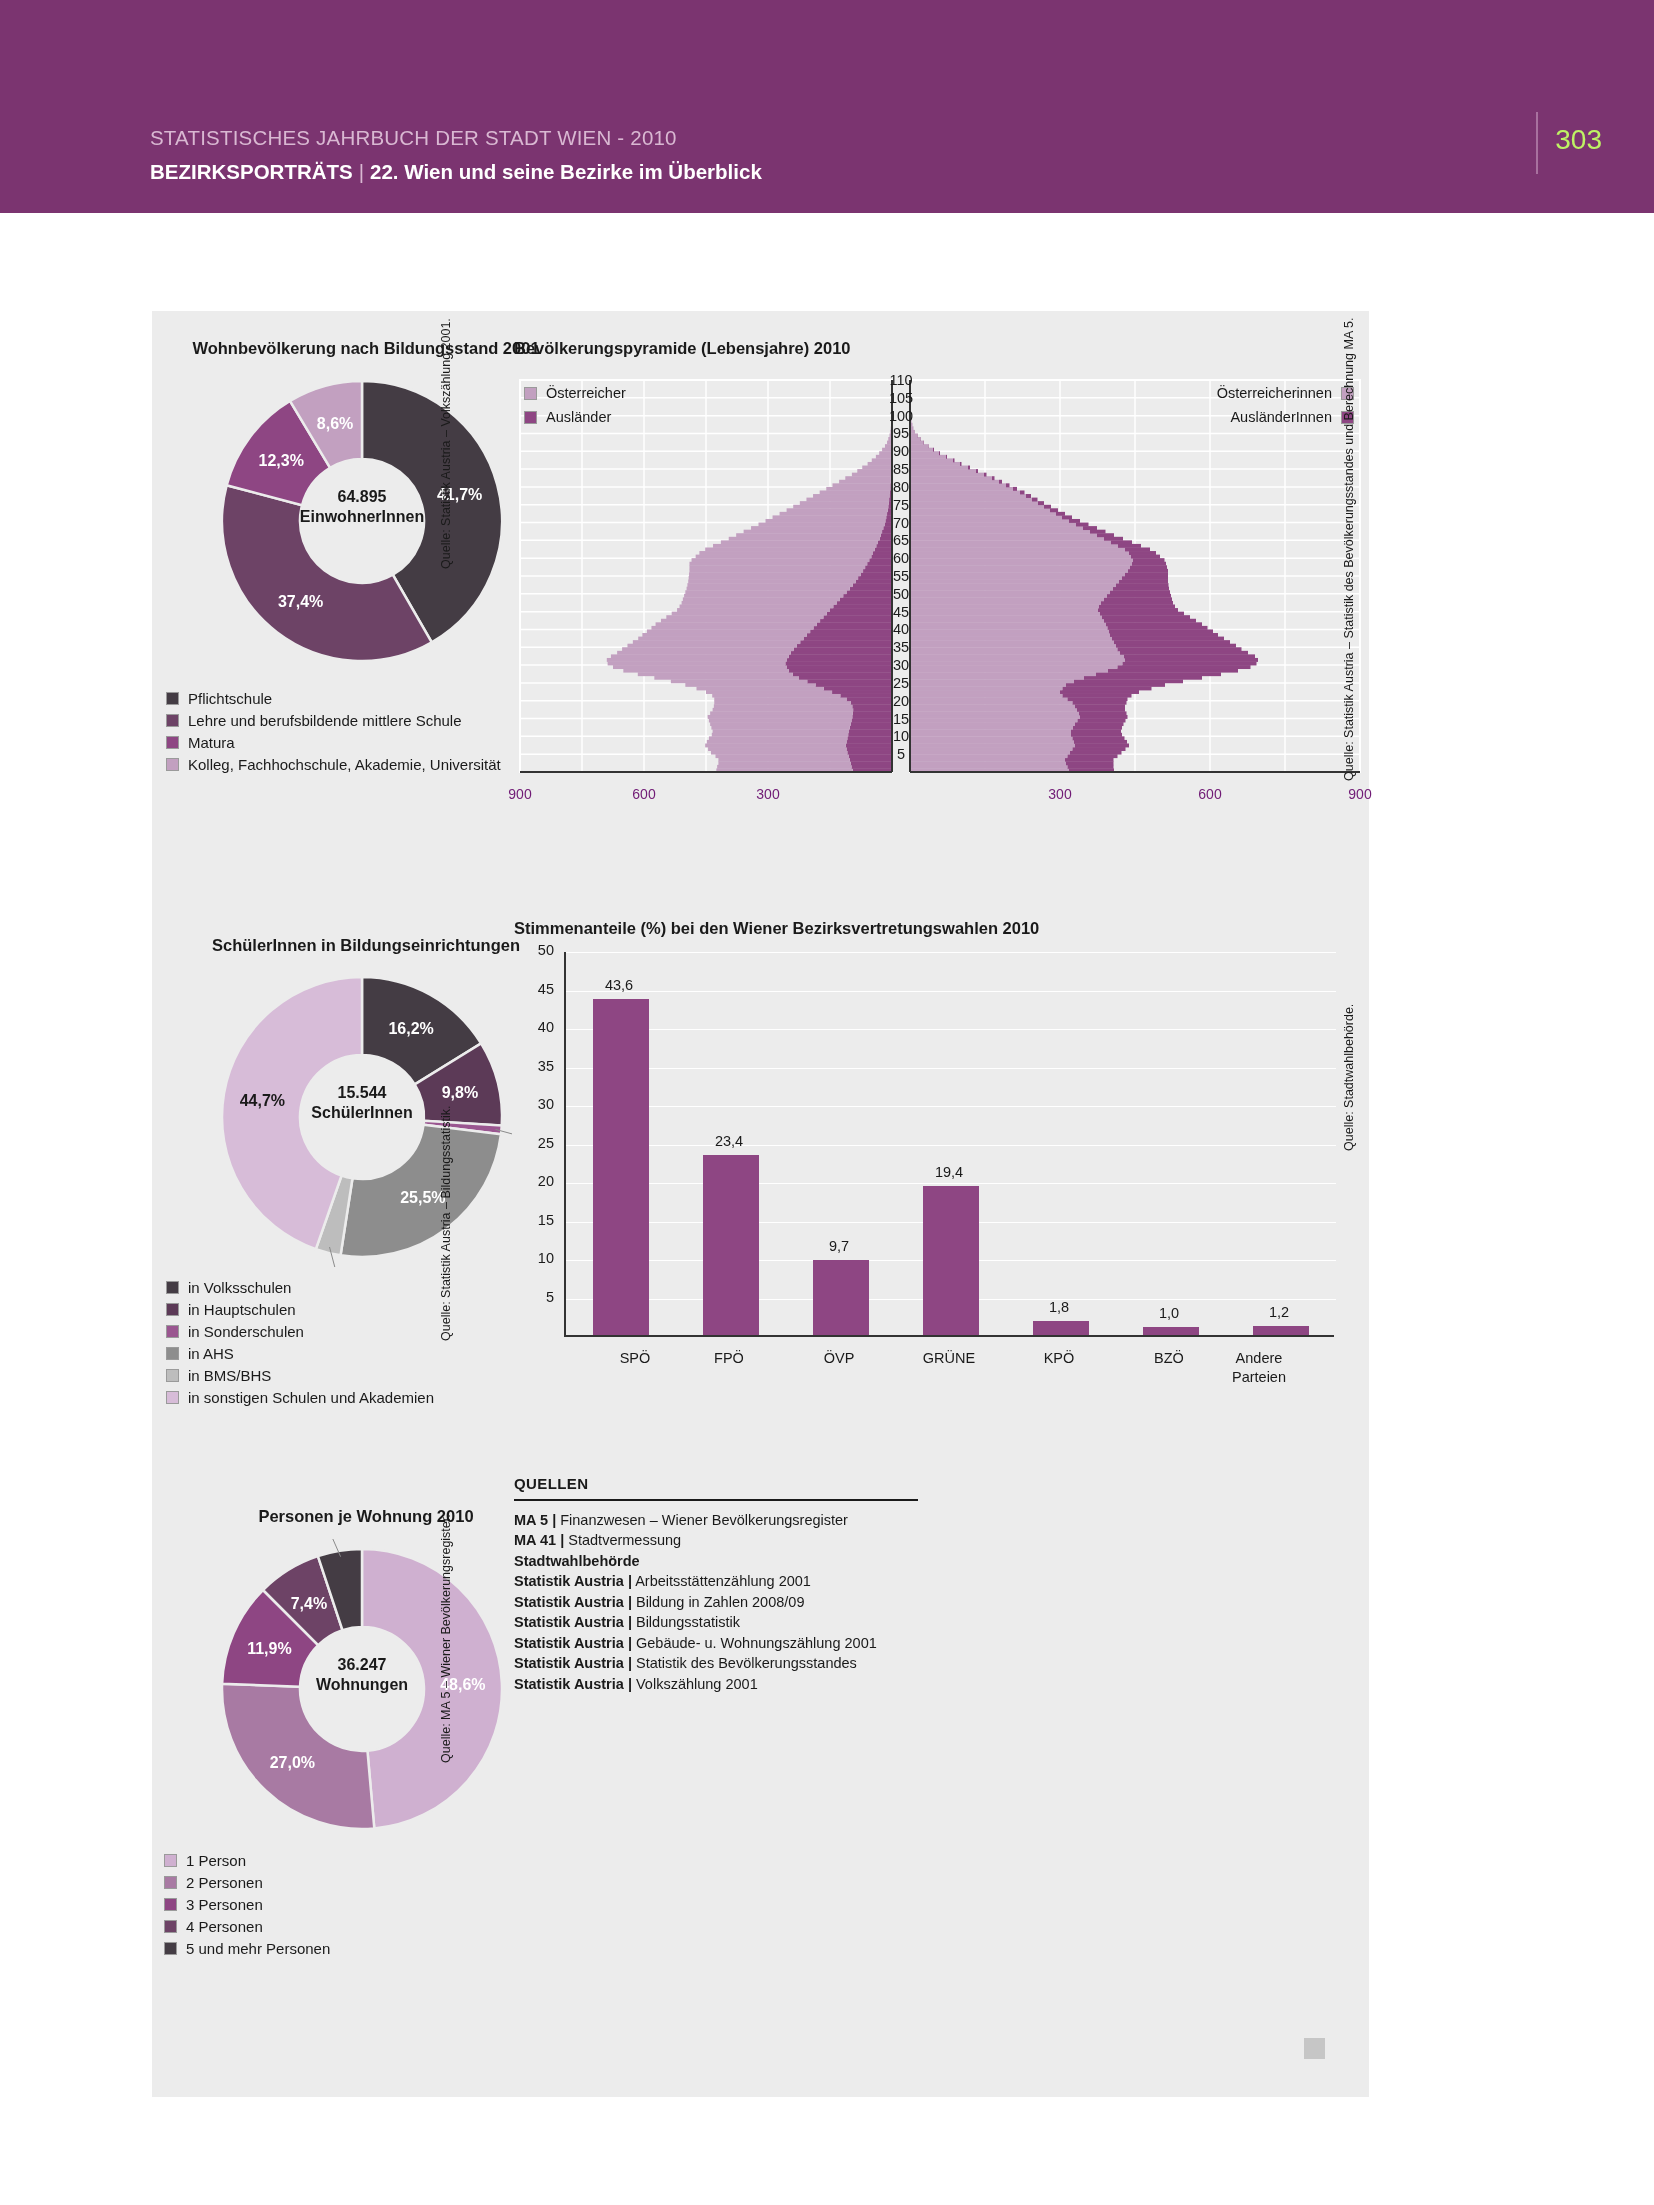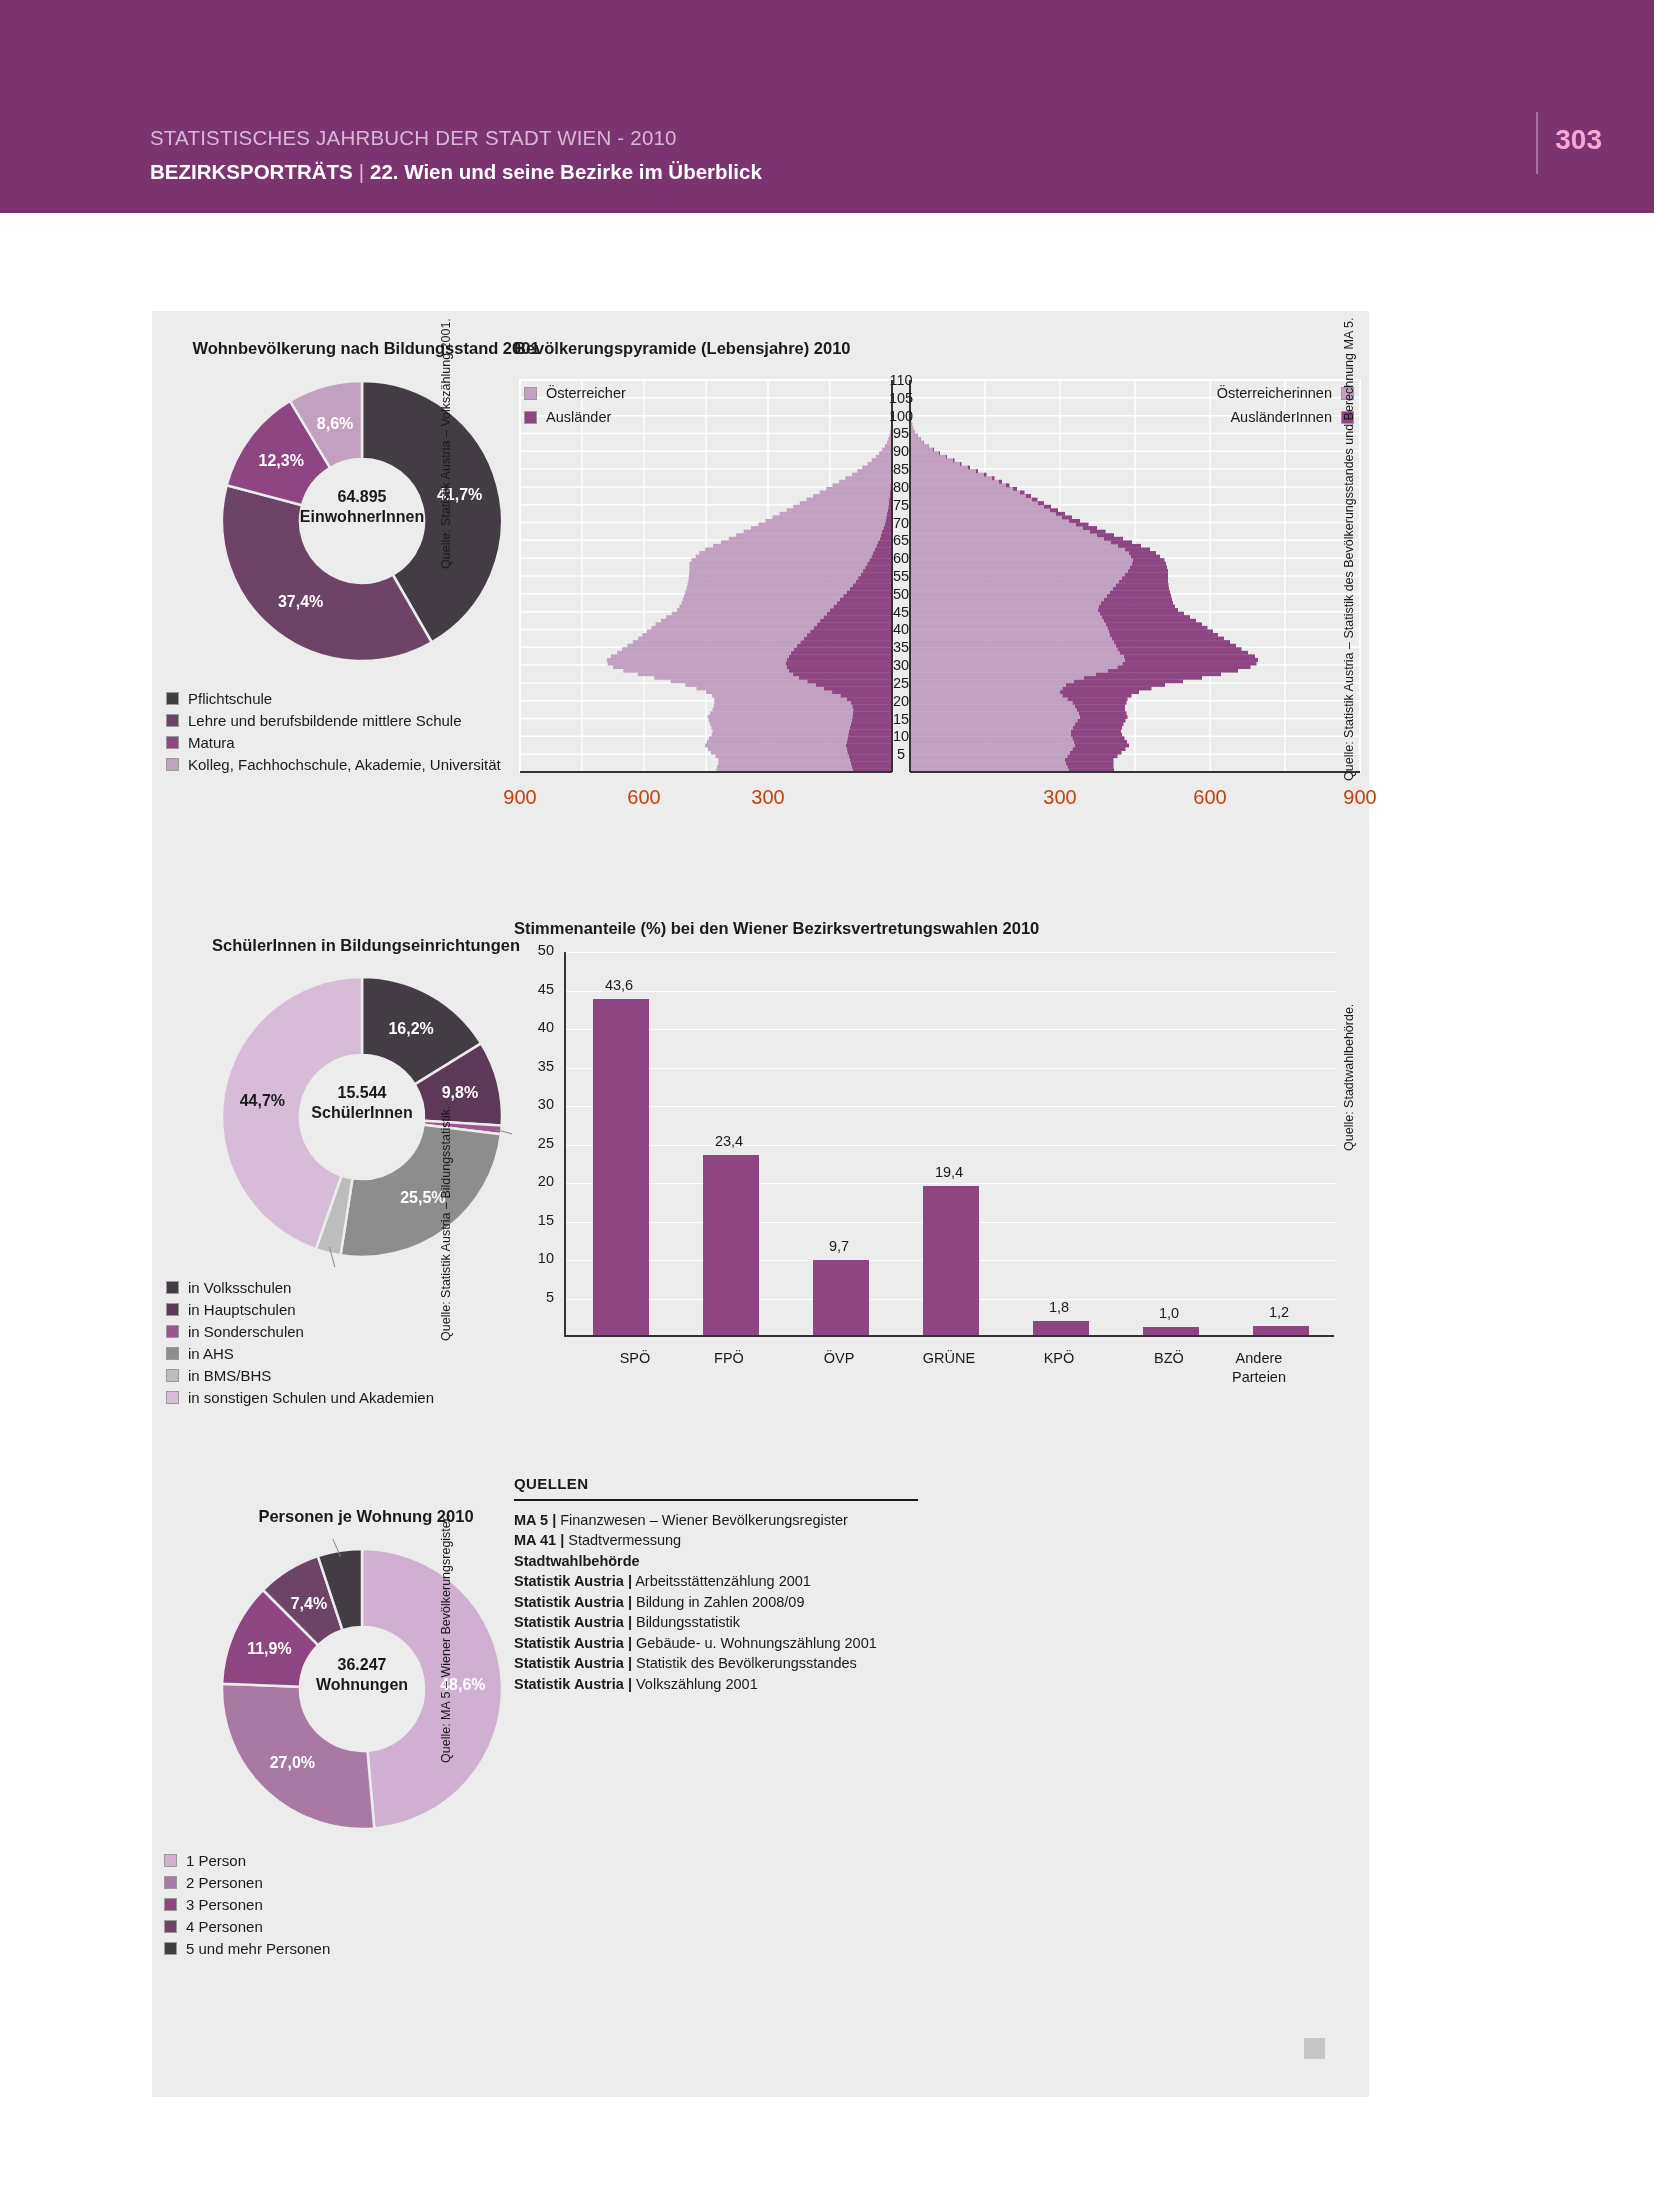--- a/index.html
+++ b/index.html
@@ -29,21 +29,21 @@
   }
   .hdr-sep {
     display: inline-block; padding: 0 6px; font-weight: 400; color: #d9b8d2;
   }
   .hdr-rule {
     position: absolute; right: 116px; top: 112px;
     width: 2px; height: 62px; background: #a8719f;
   }
   .page-number {
     position: absolute; right: 52px; top: 124px;
-    font-size: 28px; font-weight: 700; color: #f9a8d4;
+    font-size: 28px; font-weight: 400; color: #bef264;
   }
 
   
   .content-panel {
     position: absolute; left: 152px; top: 311px;
     width: 1217px; height: 1786px;
     background: #ececec;
   }
 
   .chart-title {
@@ -78,21 +78,21 @@
     position: absolute;
     font-size: 12.5px; color: #1a1a1a;
     white-space: nowrap;
     transform-origin: 0 0;
     transform: rotate(-90deg);
   }
 
   
   .pyramid-box { position: absolute; }
   .pyr-axis-label {
-    position: absolute; font-size: 20px; color: #c2410c;
+    position: absolute; font-size: 14px; color: #701a75;
     text-align: center;
   }
   .pyr-legend {
     position: absolute; font-size: 14.5px; color: #1a1a1a;
   }
   .pyr-legend .legend-row { height: 24px; font-size: 14.5px; }
   .pyr-legend.right .legend-row { justify-content: flex-end; }
   .pyr-legend.right .legend-swatch { margin-right: 0; margin-left: 9px; order: 2; }
 
   

